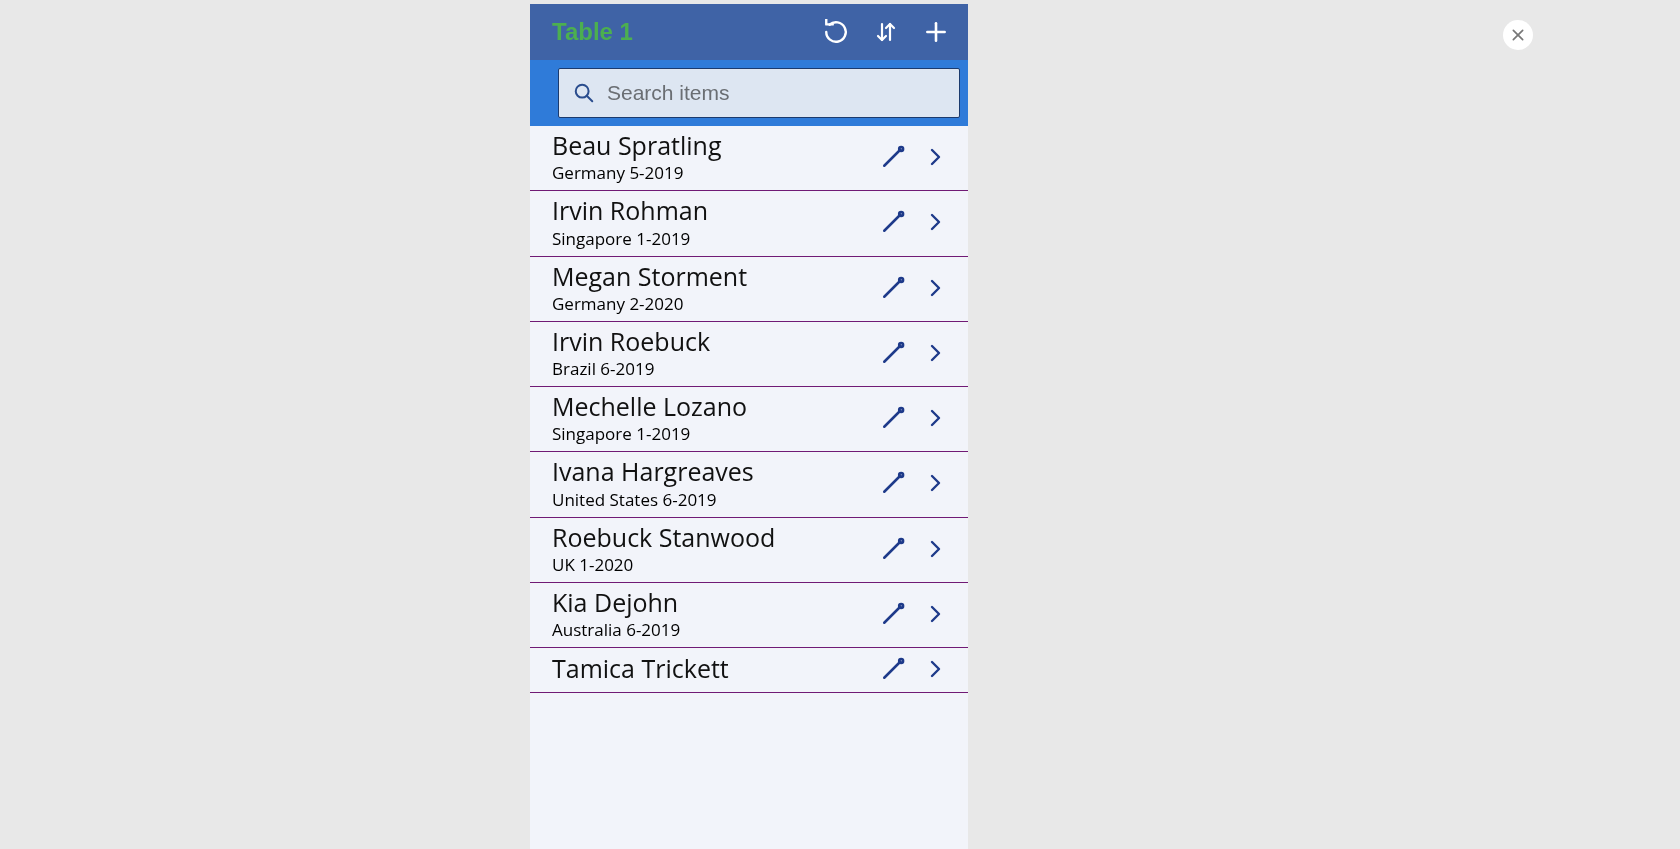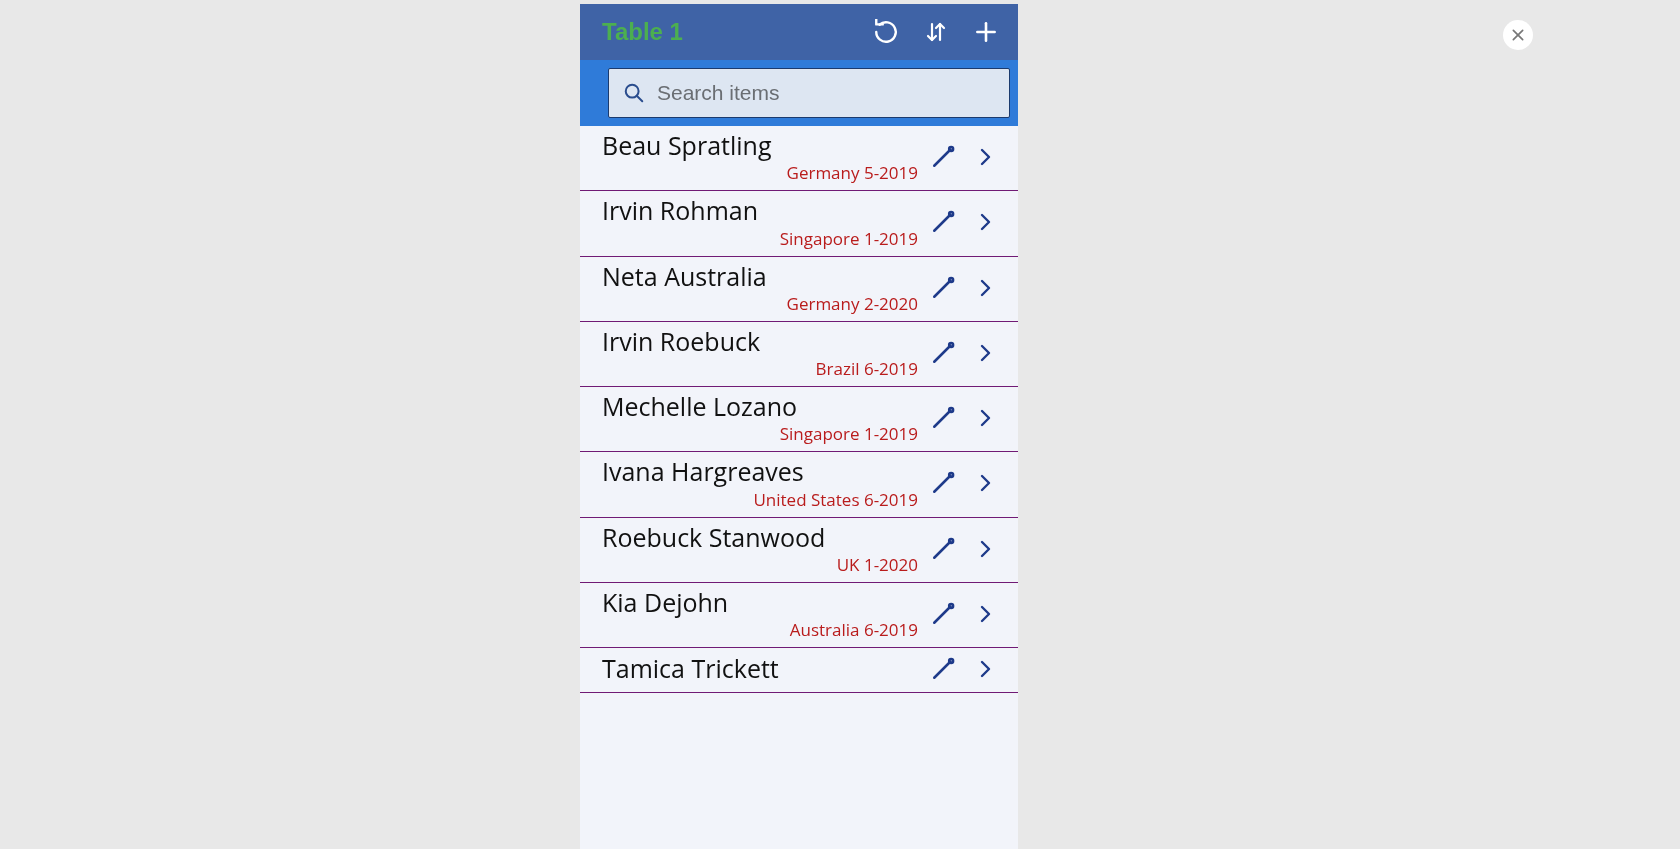--- a/index.html
+++ b/index.html
@@ -12,21 +12,21 @@
       position: relative;
     }
     .viewport {
       width: 1553px;
       height: 849px;
       background: #e8e8e8;
       position: relative;
     }
     .app {
       position: absolute;
-      left: 580px;
+      left: 530px;
       top: 4px;
       width: 438px;
       height: 845px;
       background: #f2f4fa;
       display: flex;
       flex-direction: column;
       overflow: hidden;
     }
     .titlebar {
       height: 56px;
@@ -97,24 +97,23 @@
       min-width: 0;
     }
     .row-text .name {
       font-size: 25px;
       color: #111;
       line-height: 1.25;
       white-space: nowrap;
     }
     .row-text .sub {
       font-size: 17px;
-      color: #b91c1c;
+      color: #000000;
       margin-top: 0px;
       white-space: nowrap;
-      text-align: right;
     }
     .row-icon {
       width: 34px;
       height: 34px;
       display: flex;
       align-items: center;
       justify-content: center;
       cursor: pointer;
     }
     .row-icon svg { stroke: #1e3a8a; fill: none; }
@@ -203,21 +202,21 @@
             </svg>
           </div>
           <div class="row-icon">
             <svg width="24" height="24" viewBox="0 0 24 24" stroke-width="2.4" stroke-linecap="round" stroke-linejoin="round">
               <polyline points="9 5 16 12 9 19"></polyline>
             </svg>
           </div>
         </div>
         <div class="row">
           <div class="row-text">
-            <div class="name">Neta Australia</div>
+            <div class="name">Megan Storment</div>
             <div class="sub">Germany 2-2020</div>
           </div>
           <div class="row-icon">
             <svg width="30" height="30" viewBox="0 0 24 24" stroke-width="2" stroke-linecap="round">
               <line x1="5" y1="19" x2="18" y2="6"></line>
               <ellipse cx="18.5" cy="5.5" rx="1.6" ry="1.6" fill="none"></ellipse>
             </svg>
           </div>
           <div class="row-icon">
             <svg width="24" height="24" viewBox="0 0 24 24" stroke-width="2.4" stroke-linecap="round" stroke-linejoin="round">

